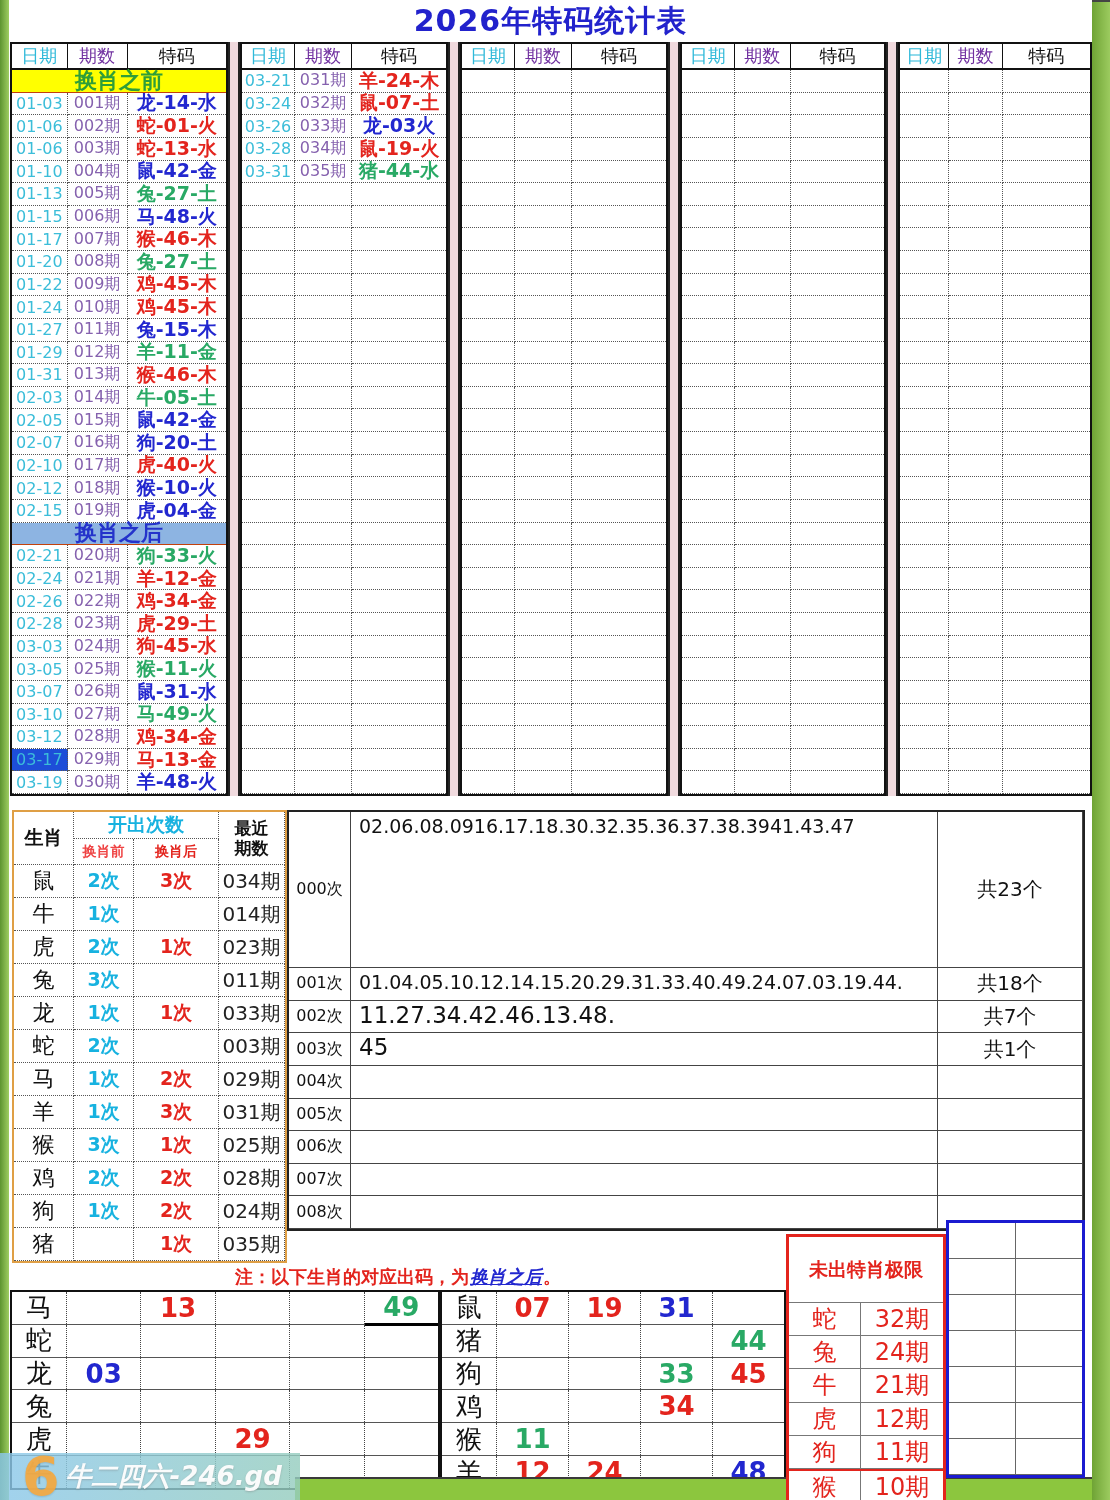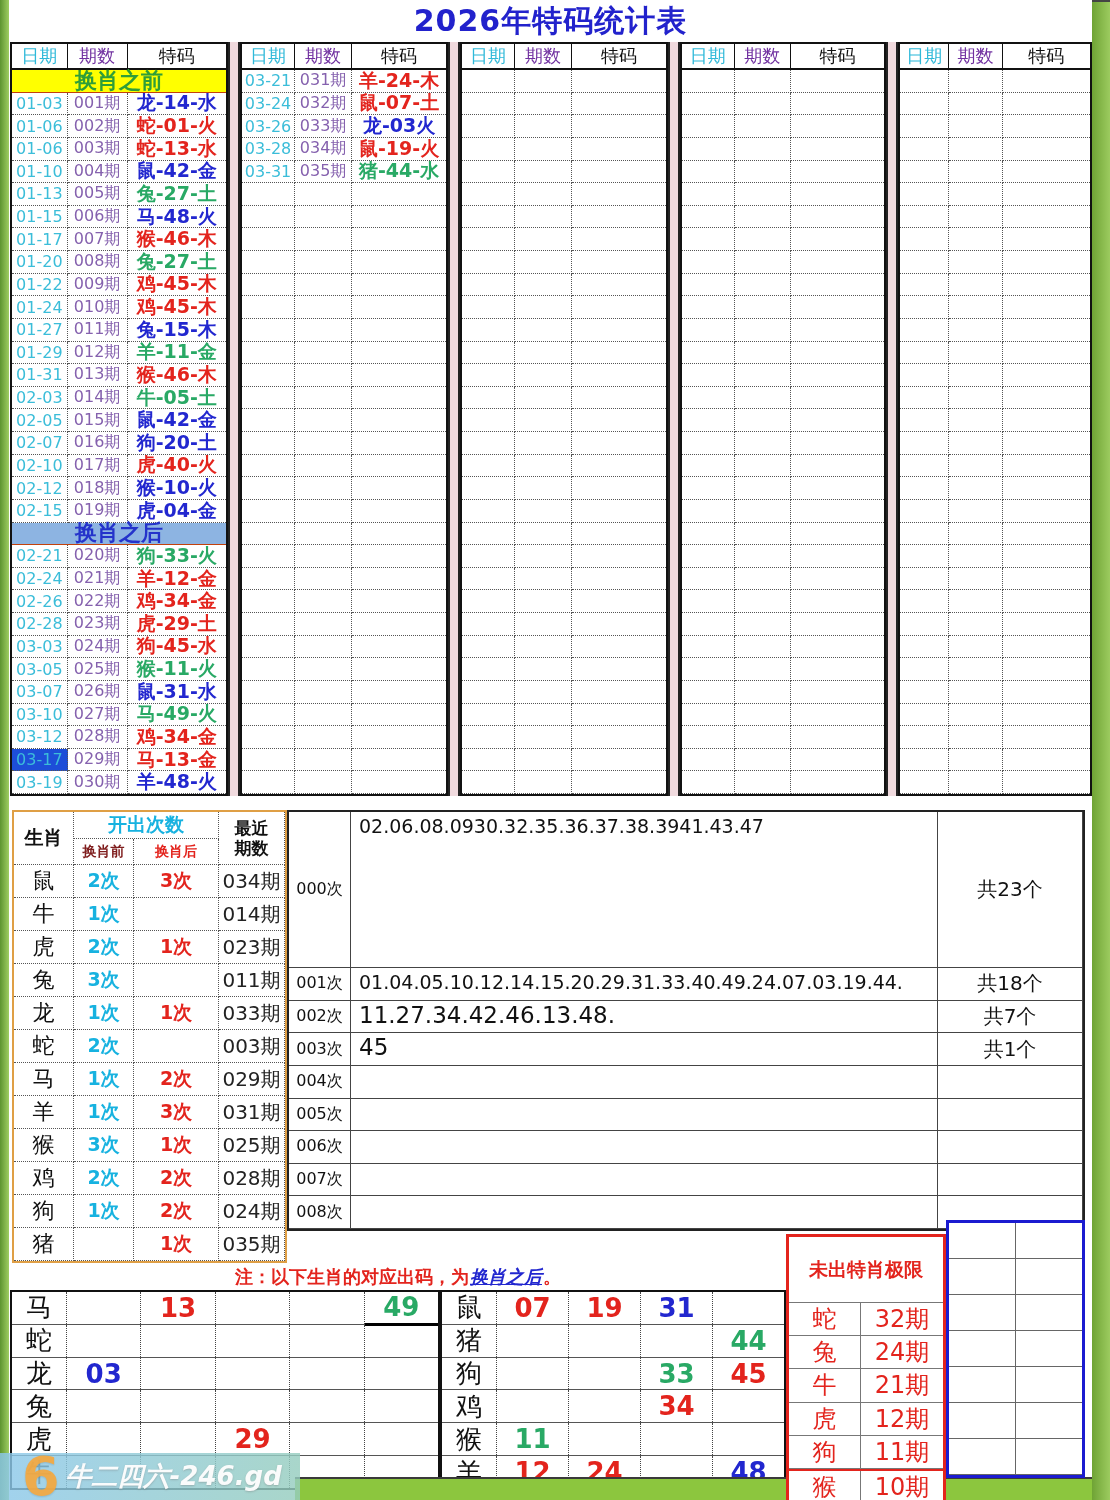--- a/index.html
+++ b/index.html
@@ -49,21 +49,21 @@
   .stats { position: absolute; left: 12px; top: 810px; width: 275px; height: 453px;
            border: 2px solid #df9f45; background: #fff;
            display: grid; grid-template-columns: 60px 60px 85px 1fr;
            grid-template-rows: 27px 26px repeat(12, 1fr); }
   .stats > div { display: flex; align-items: center; justify-content: center;
                  border-right: 1px dotted #555; border-bottom: 1px dotted #555; overflow: hidden; }
   .st-zh  { grid-row: 1 / 3; grid-column: 1; font-size: 19px; font-weight: bold; color: #111; }
   .st-kc  { grid-row: 1; grid-column: 2 / 4; color: #17b2e0; font-size: 19px; font-weight: bold; }
   .st-rec { grid-row: 1 / 3; grid-column: 4; font-size: 17px; font-weight: bold; color: #111;
             white-space: pre-line; text-align: center; line-height: 1.2; border-right: none; }
-  .st-bf  { grid-row: 2; grid-column: 2; color: #7f1d1d; font-size: 14px; font-weight: bold; }
+  .st-bf  { grid-row: 2; grid-column: 2; color: #ef4444; font-size: 14px; font-weight: bold; }
   .st-af  { grid-row: 2; grid-column: 3; color: #e3241d; font-size: 14px; font-weight: bold; }
   .st-z   { font-size: 22px; color: #111; }
   .st-b   { color: #17b2e0; font-size: 19px; font-weight: bold; }
   .st-a   { color: #e3241d; font-size: 19px; font-weight: bold; }
   .st-r   { font-size: 20px; color: #222; border-right: none; }
 
   
   .freq { position: absolute; left: 287px; top: 810px; width: 798px; height: 421px;
           border: 2px solid #222; background: #fff;
           display: grid; grid-template-columns: 62px 1fr 145px;
@@ -1025,20 +1025,21 @@
       <div class="st-z">猪</div>
       <div class="st-b"></div>
       <div class="st-a">1次</div>
       <div class="st-r">035期</div>
     </div>
 
   <div class="freq">
       <div class="fq-label">000次</div>
       <div class="fq-lines">
         <div class="fq-line">02.06.08.09</div>
+        <div class="fq-line">16.17.18.</div>
         <div class="fq-line">30.32.35.36.37.38.39</div>
         <div class="fq-line">41.43.47</div>
       </div>
       <div class="fq-total">共23个</div>
       <div class="fq-label">001次</div>
       <div class="fq-lines">
         <div class="fq-line">01.04.05.10.12.14.15.20.29.31.33.40.49.24.07.03.19.44.</div>
       </div>
       <div class="fq-total">共18个</div>
       <div class="fq-label">002次</div>

